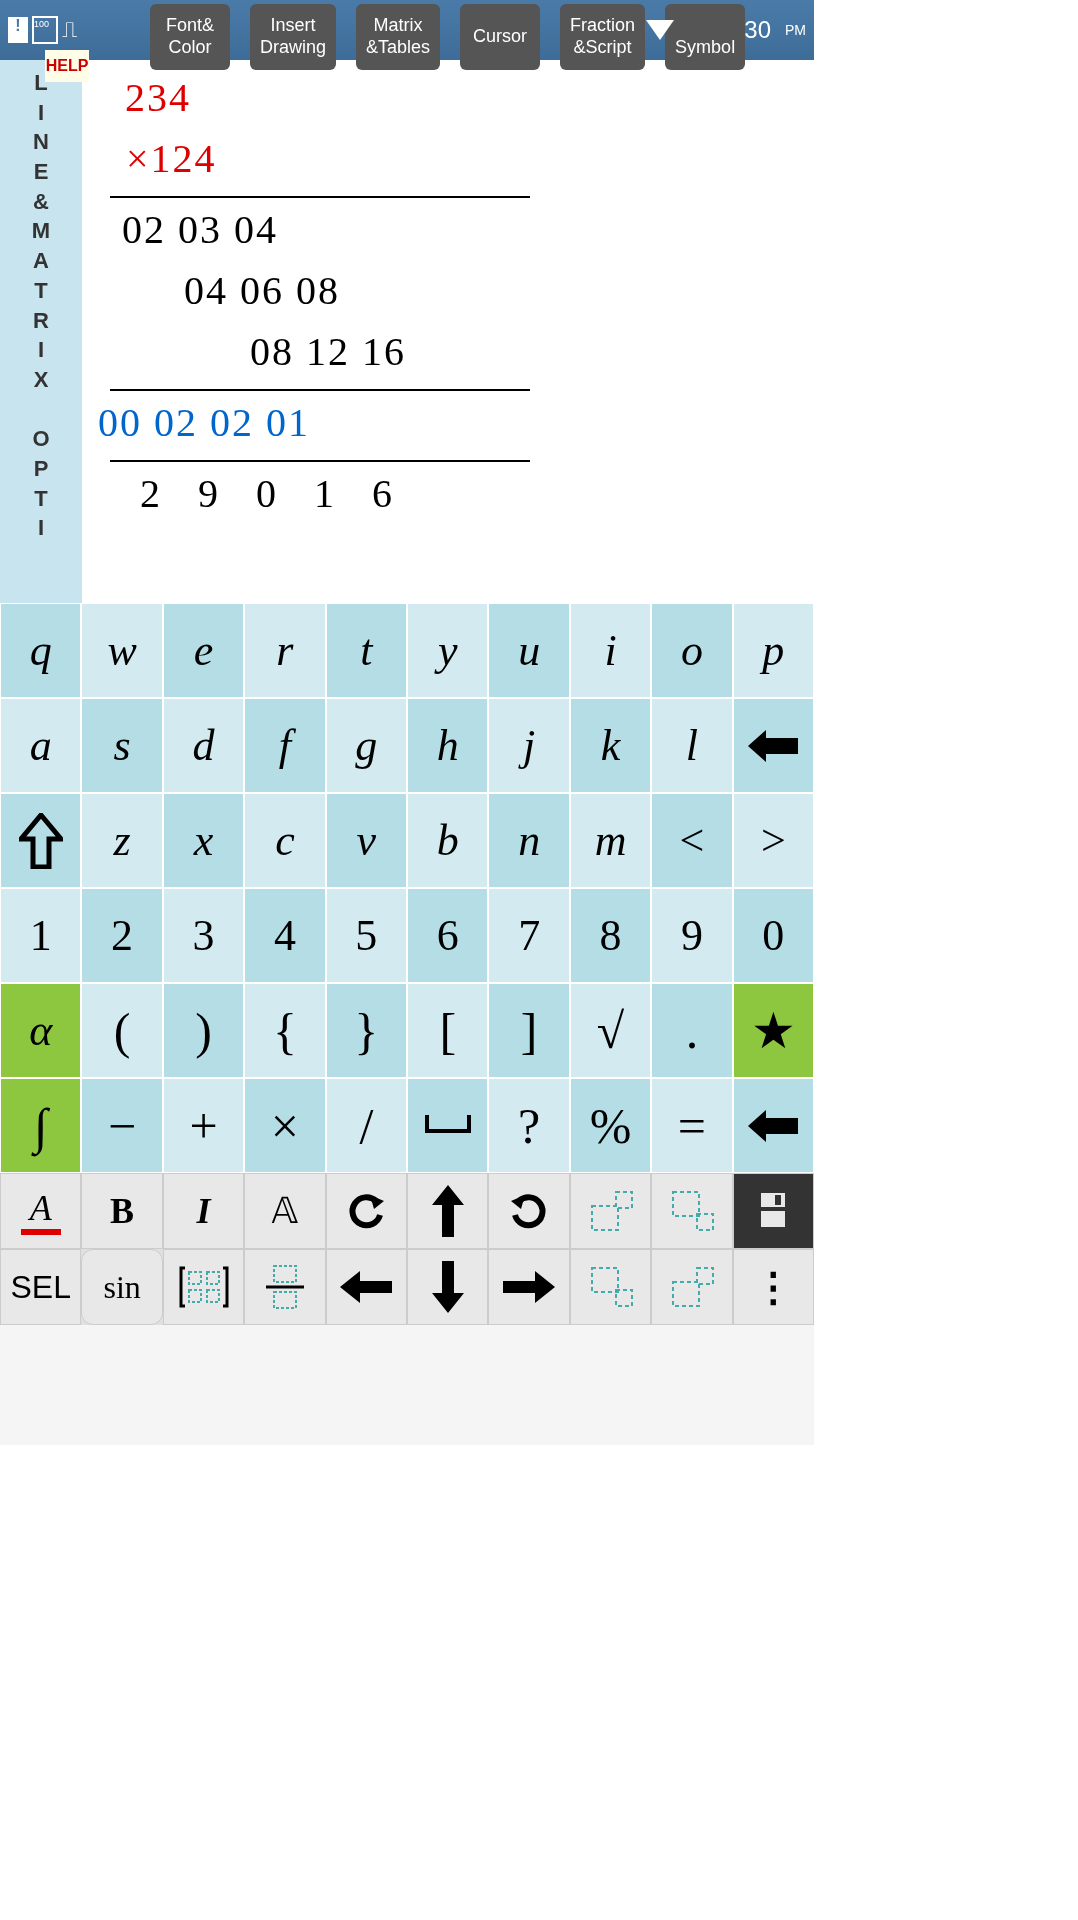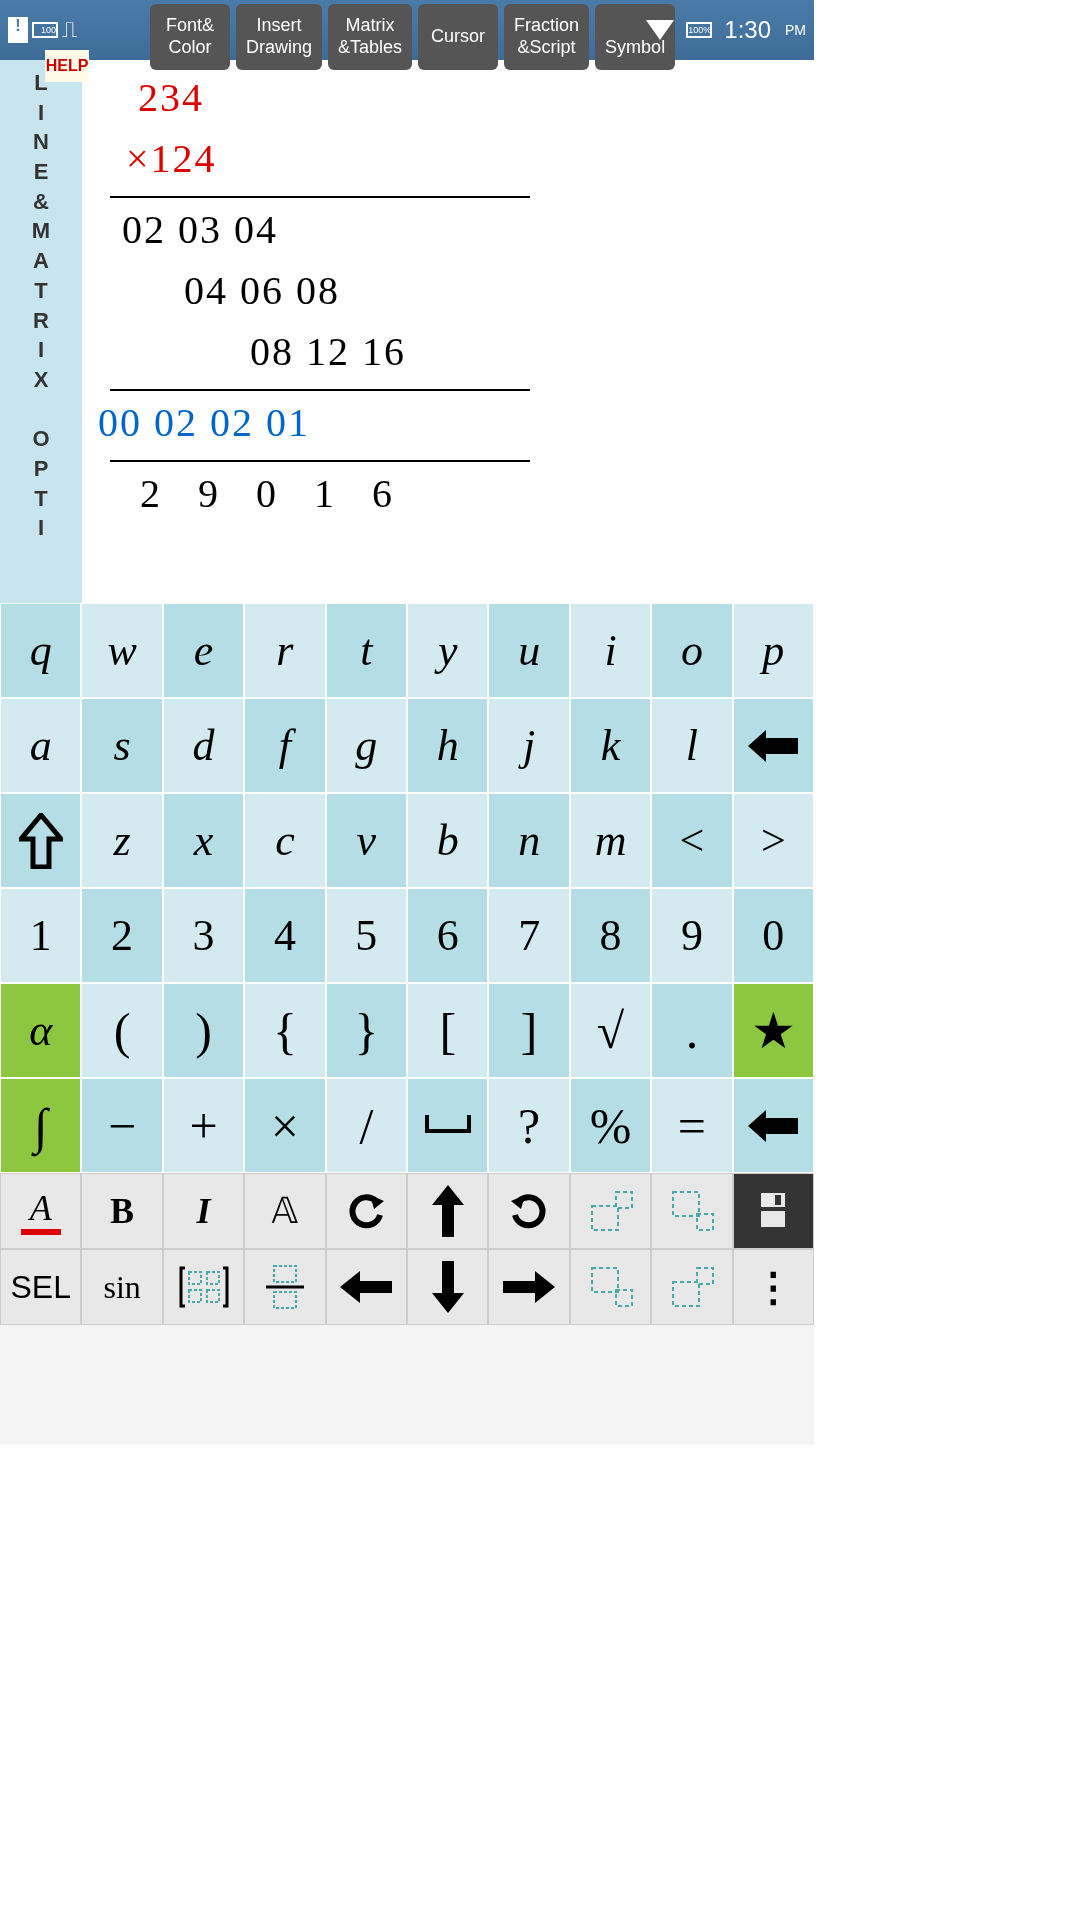--- a/index.html
+++ b/index.html
@@ -45,40 +45,40 @@
   display: flex;
   align-items: center;
   justify-content: center;
   font-family: sans-serif;
 }
 .tabs {
   position: absolute;
   top: 4px;
   left: 150px;
   display: flex;
-  gap: 6px;
+  gap: 20px;
 }
 .tab {
   background: #555;
   color: #fff;
   font-family: sans-serif;
   font-size: 18px;
   padding: 6px 10px;
   border-radius: 6px;
   text-align: center;
   line-height: 1.2;
   min-width: 80px;
   height: 66px;
   display: flex;
   align-items: center;
   justify-content: center;
 }
 .time-text { font-size: 24px; font-family: sans-serif; }
 .time-ampm { font-size: 14px; margin-left: 2px; }
-.batt-icon { border: 2px solid #fff; width: 26px; height: 16px; font-size: 9px; text-align: right; line-height: 12px; }
+.batt-icon { border: 2px solid #fff; width: 26px; height: 28px; font-size: 9px; text-align: left; line-height: 12px; }
 
 .main-area {
   display: flex;
   height: 543px;
 }
 .sidebar {
   width: 82px;
   background: #c8e4ee;
   padding-top: 8px;
   text-align: center;
@@ -201,21 +201,21 @@
 R
 I
 X
  
 O
 P
 T
 I</div>
   </div>
   <div class="content">
-    <div class="math-row red" style="margin-left:40px;">234</div>
+    <div class="math-row red" style="margin-left:27px;">234</div>
     <div class="math-row red" style="margin-left:28px;"><span>×</span><span>124</span></div>
     <hr class="hr-line">
     <div class="math-row" style="margin-left:24px;">02 03 04</div>
     <div class="math-row" style="margin-left:86px;">04 06 08</div>
     <div class="math-row" style="margin-left:152px;">08 12 16</div>
     <hr class="hr-line">
     <div class="math-row blue" style="">00 02 02 01</div>
     <hr class="hr-line">
     <div class="math-row" style="margin-left:42px; white-space:pre;">2   9   0   1   6</div>
   </div>
@@ -354,21 +354,21 @@
         <rect x="4" y="4" width="36" height="36" fill="#333"></rect>
         <rect x="10" y="4" width="24" height="14" fill="#e8e8e8"></rect>
         <rect x="24" y="6" width="6" height="10" fill="#333"></rect>
         <rect x="10" y="22" width="24" height="16" fill="#e8e8e8"></rect>
       </svg>
     </div>
 </div>
 
 <div class="toolbar">
   <div class="tbtn sel">SEL</div>
-  <div class="tbtn" style="font-family:serif;font-size:32px;">sin</div>
+  <div class="tbtn" style="font-family:serif;font-size:32px;border-radius:12px;">sin</div>
   <div class="tbtn">
       <svg width="50" height="50">
         <path d="M6 6 L2 6 L2 44 L6 44 M44 6 L48 6 L48 44 L44 44" stroke="#000" stroke-width="3" fill="none"></path>
         <rect x="10" y="10" width="12" height="12" fill="none" stroke="#4aa" stroke-width="2" stroke-dasharray="3 2"></rect>
         <rect x="28" y="10" width="12" height="12" fill="none" stroke="#4aa" stroke-width="2" stroke-dasharray="3 2"></rect>
         <rect x="10" y="28" width="12" height="12" fill="none" stroke="#4aa" stroke-width="2" stroke-dasharray="3 2"></rect>
         <rect x="28" y="28" width="12" height="12" fill="none" stroke="#4aa" stroke-width="2" stroke-dasharray="3 2"></rect>
       </svg>
     </div>
   <div class="tbtn">

